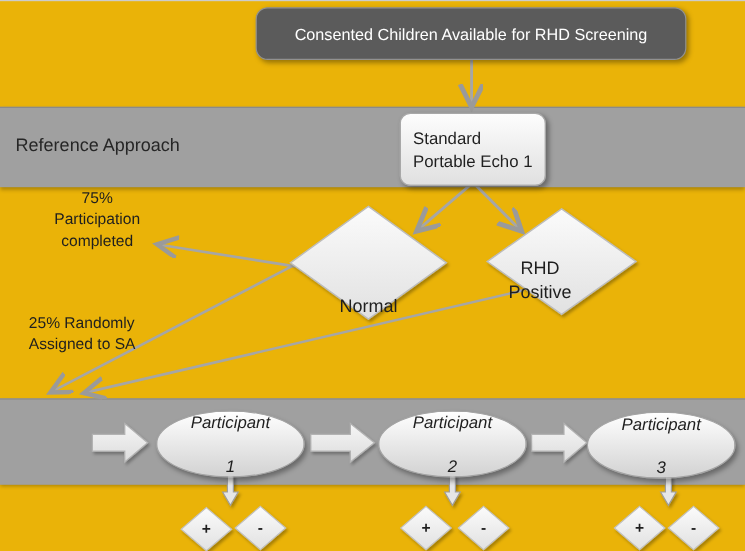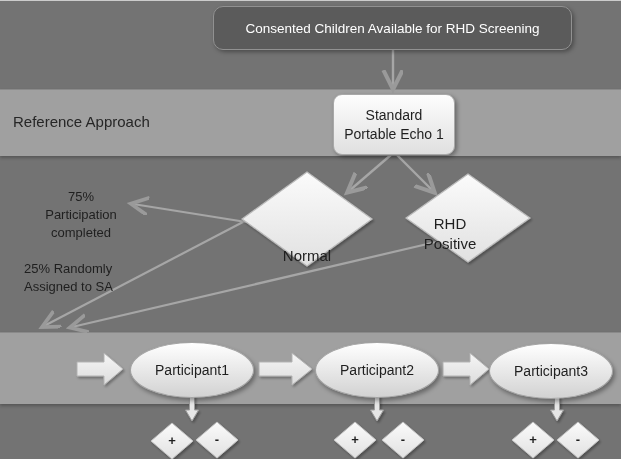--- a/index.html
+++ b/index.html
@@ -1,18 +1,18 @@
 <!DOCTYPE html>
 <html><head>
 <meta charset="utf-8">
 <style>
   html,body{margin:0;padding:0;background:#ffffff;}
   .stage{
     position:relative;width:621px;height:459px;overflow:hidden;
-    background:#737373;border-top:1px solid #cccccc;
+    background:#eab308;border-top:1px solid #cccccc;
     font-family:"Liberation Sans", sans-serif;color:#1f1f1f;
   }
   .ml{white-space:pre-line;}
   
   .band{
     position:absolute;left:0;width:621px;background:#a0a0a0;
     border-top:1px solid #8a8a8a;
     box-shadow:0 2px 3px rgba(0,0,0,0.25);
   }
   .band-label{
@@ -27,30 +27,30 @@
     display:flex;align-items:center;justify-content:center;
     color:#ffffff;font-size:13.5px;text-align:center;
   }
   
   .echo-box{
     position:absolute;left:333px;top:93px;width:120px;height:59px;
     background:linear-gradient(#fdfdfd,#e0e0e0);
     border:1px solid #a8a8a8;border-radius:9px;
     box-shadow:2px 2px 4px rgba(0,0,0,0.35);
     display:flex;align-items:center;justify-content:center;
-    font-size:14px;text-align:center;line-height:1.35;color:#1f1f1f;
+    font-size:14px;line-height:1.35;color:#1f1f1f;
   }
   
   .ellipse{
     position:absolute;width:122px;height:54px;border-radius:50%;
     background:linear-gradient(#ffffff,#d2d2d2);
     border:1px solid #a3a3a3;
     box-shadow:2px 3px 4px rgba(0,0,0,0.35);
-    display:flex;flex-direction:row;align-items:center;justify-content:center;
-    font-size:14px;line-height:1.3;color:#1f1f1f;
+    display:flex;flex-direction:column;align-items:center;justify-content:space-between;
+    font-size:14px;line-height:1.3;color:#1f1f1f;font-style:italic;
   }
   .diamond-label{
     position:absolute;text-align:center;font-size:15px;line-height:1.3;color:#1f1f1f;
   }
   .annotation{
     position:absolute;font-size:13px;line-height:1.4;color:#1f1f1f;
   }
   .outcome-label{
     position:absolute;width:24px;height:18px;line-height:18px;text-align:center;
     font-size:13px;font-weight:600;color:#1f1f1f;
@@ -117,21 +117,21 @@
 
   <div class="echo-box">
     <span class="ml">Standard
 Portable Echo 1</span>
   </div>
 
   <div class="diamond-label" style="left:257px;top:209px;width:100px;margin-top:36px;">Normal</div>
   <div class="diamond-label ml" style="left:400px;top:197px;width:100px;margin-top:16px;">RHD
 Positive</div>
 
-  <div class="annotation ml" style="left:20px;top:187px;width:122px;text-align:center;">75%
+  <div class="annotation ml" style="left:20px;top:155px;width:122px;text-align:center;">75%
 Participation
 completed</div>
   <div class="annotation ml" style="left:24px;top:259px;width:130px;text-align:left;">25% Randomly
 Assigned to SA</div>
 
   <div class="ellipse" style="left:130px;top:341px;">
     <span>Participant</span>
     <span>1</span>
   </div>
   <div class="ellipse" style="left:315px;top:341px;">

